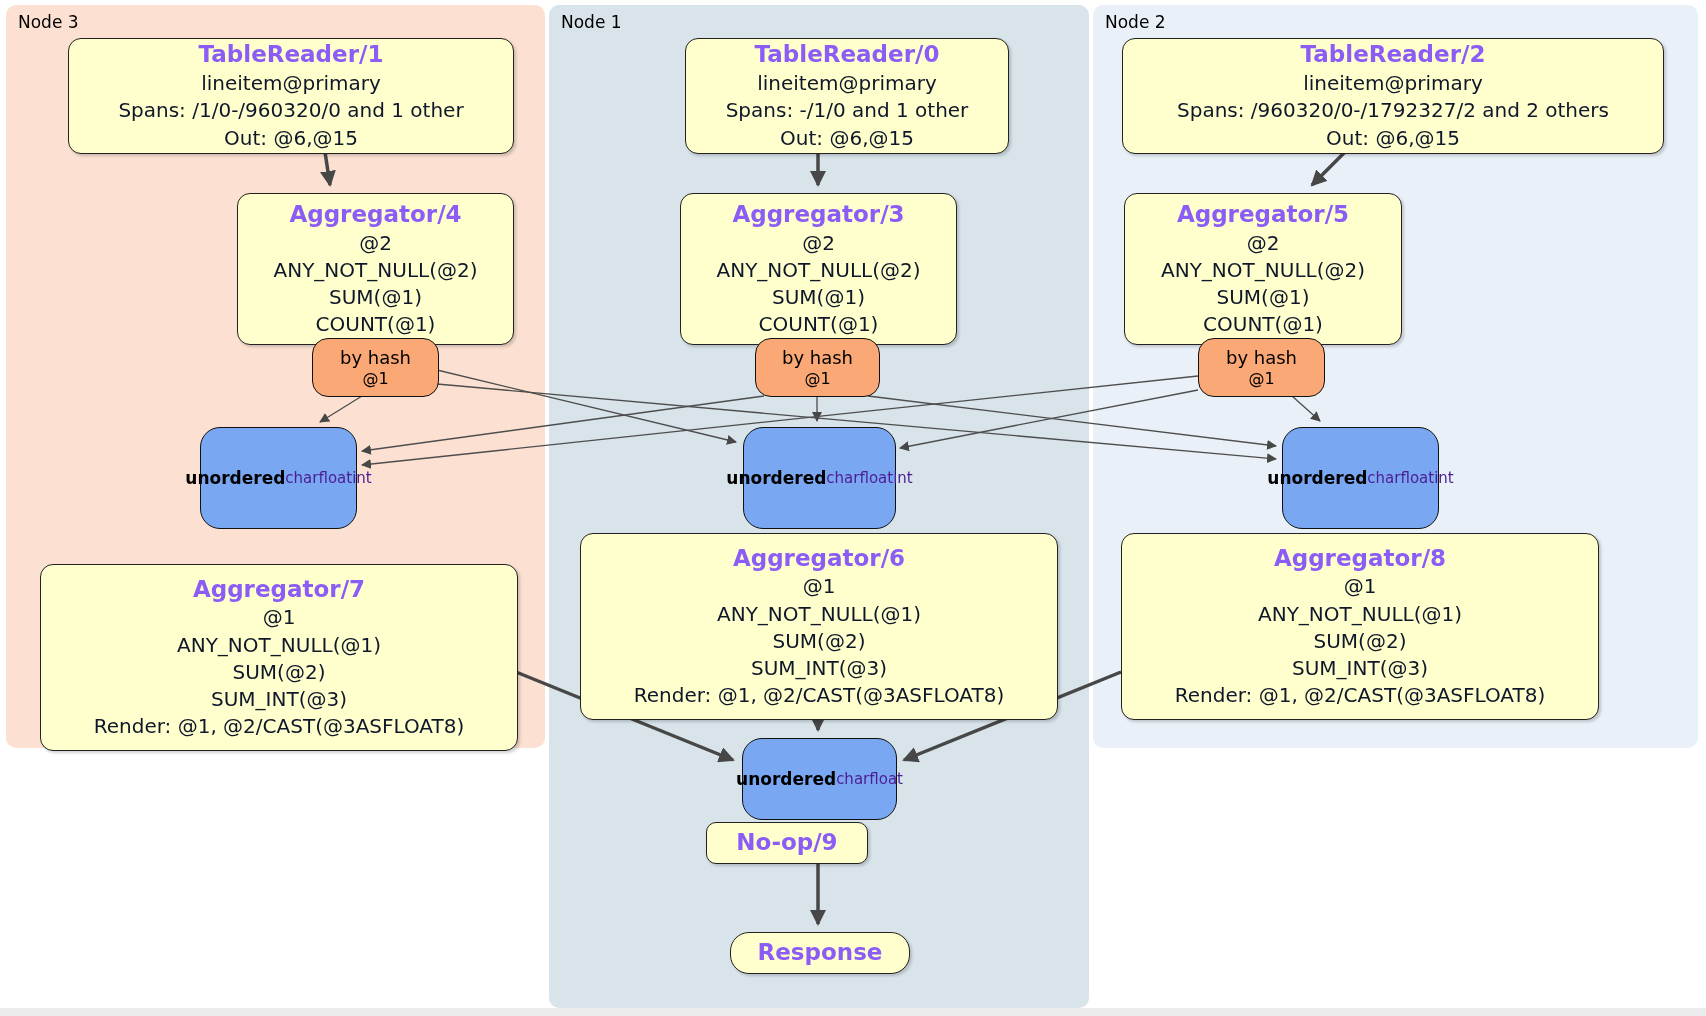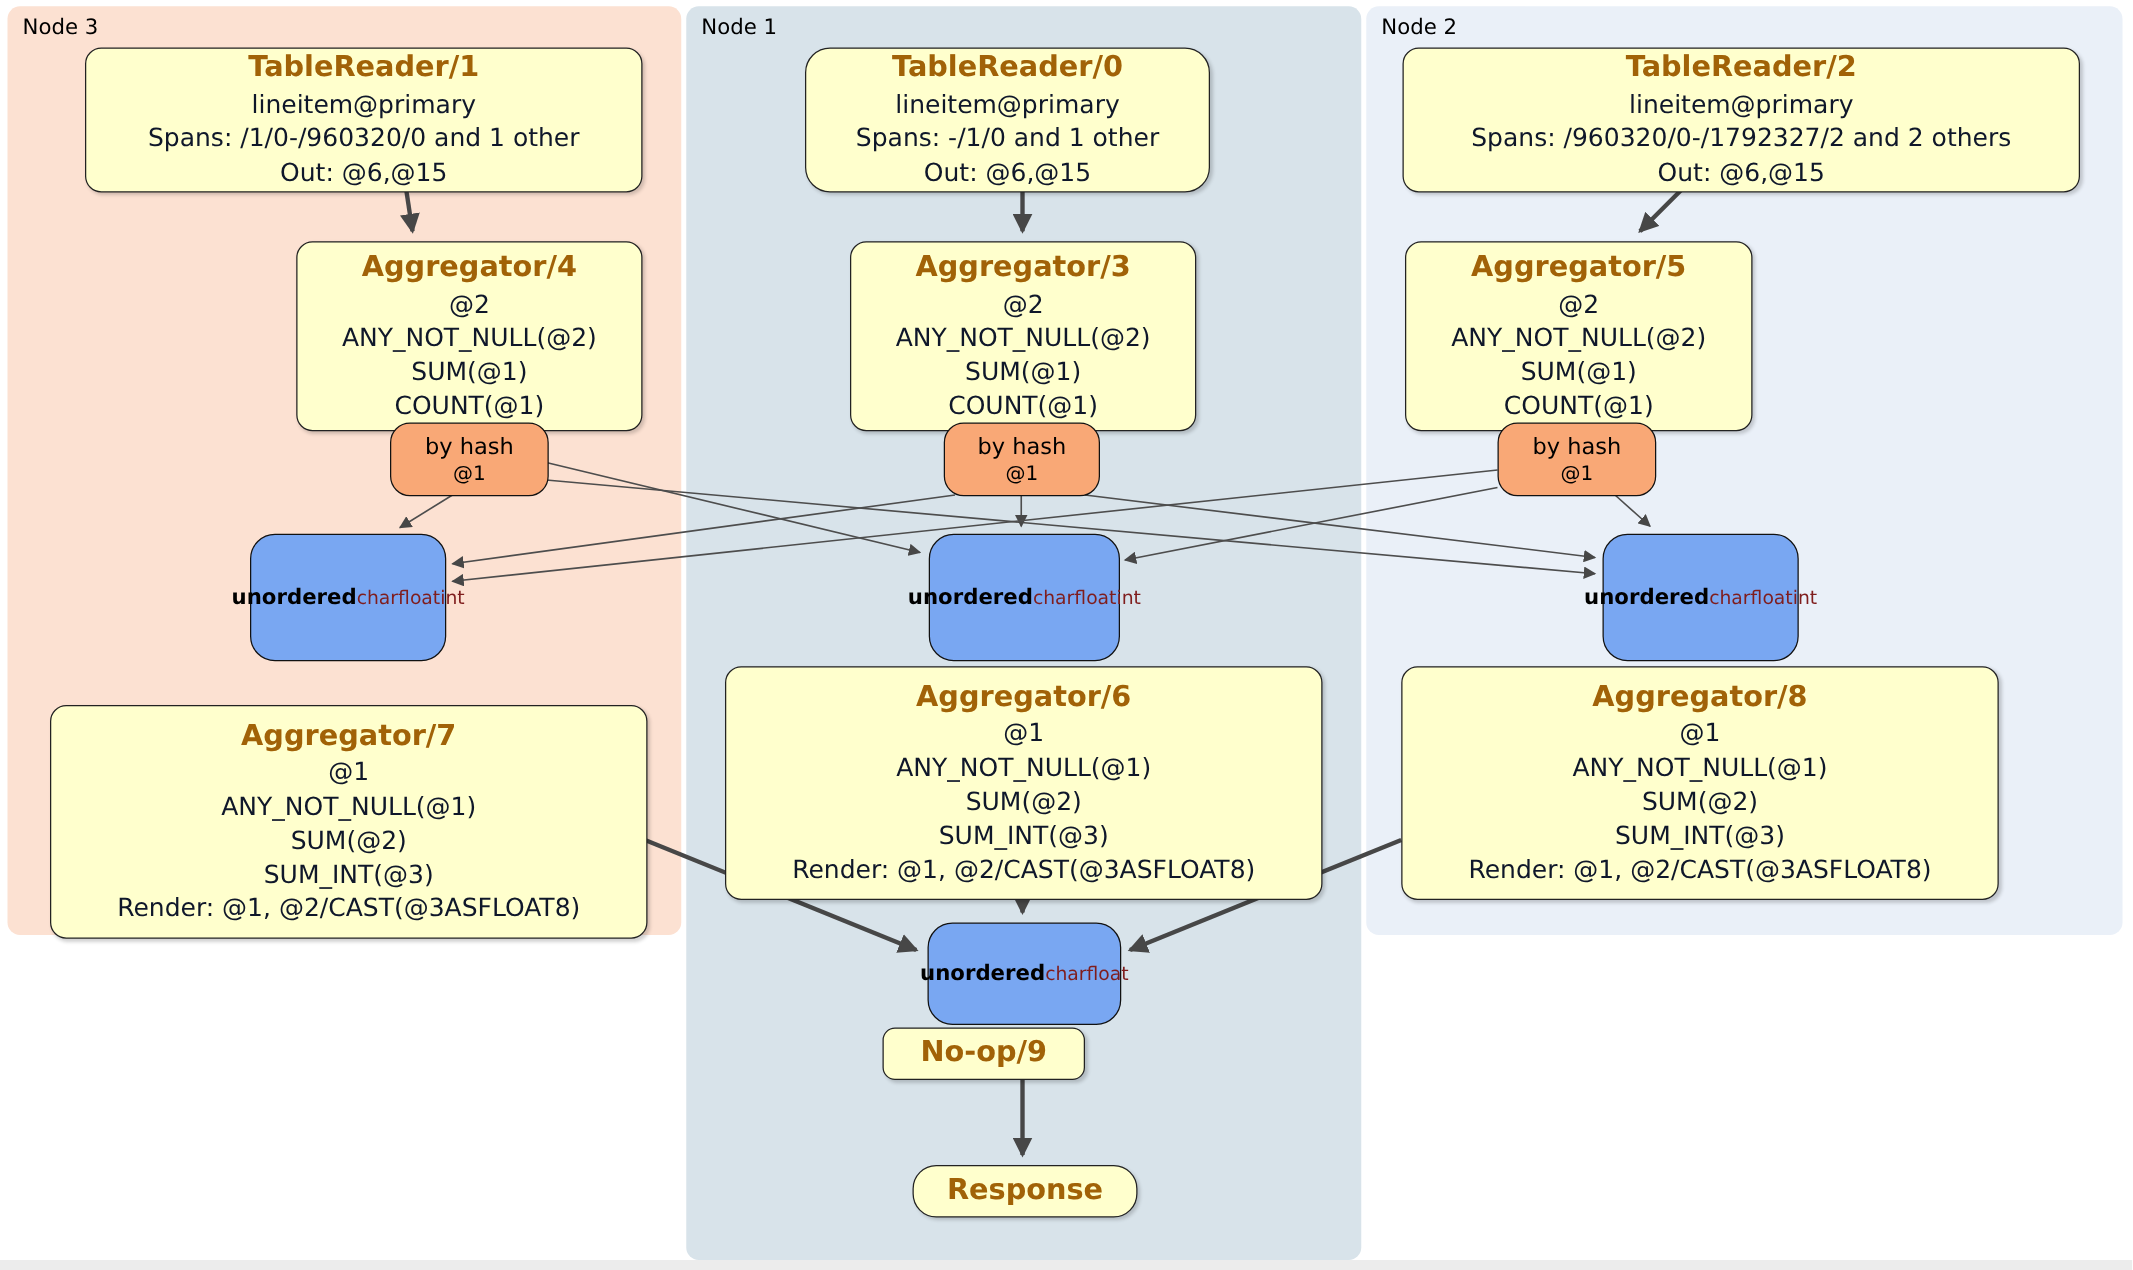--- a/index.html
+++ b/index.html
@@ -4,32 +4,32 @@
 <style>
   html,body{margin:0;padding:0;background:#ffffff;}
   .canvas{position:relative;width:1706px;height:1016px;background:#ffffff;
           font-family:"DejaVu Sans", sans-serif;overflow:hidden;}
   .panel{position:absolute;border-radius:10px;z-index:0;}
   .panel-label{position:absolute;top:7px;left:12px;font-size:17px;color:#000;}
   .edges{position:absolute;left:0;top:0;z-index:1;}
   .ybox{position:absolute;background:#ffffcd;border:1.6px solid #222;border-radius:13px;
         display:flex;flex-direction:column;align-items:center;justify-content:center;
         box-shadow:2px 2px 3px rgba(0,0,0,0.18);z-index:3;text-align:center;}
-  .btitle{font-weight:bold;font-size:23px;color:#a16207;line-height:1.3;white-space:nowrap;}
+  .btitle{font-weight:bold;font-size:23px;color:#8b5cf6;line-height:1.3;white-space:nowrap;}
   .bline{font-size:20px;color:#0f172a;line-height:1.36;white-space:nowrap;}
   .router{position:absolute;background:#f9a876;border:1.7px solid #111;border-radius:16px;
           display:flex;flex-direction:column;align-items:center;justify-content:center;
           z-index:4;text-align:center;}
   .rtitle{font-weight:normal;font-size:18px;color:#000;line-height:1.2;}
   .rline{font-size:16px;color:#000;line-height:1.2;}
   .sync{position:absolute;background:#79a7f2;border:1.7px solid #111;border-radius:20px;
         display:flex;flex-direction:row;align-items:center;justify-content:center;
         z-index:2;text-align:center;}
   .stitle{font-weight:bold;font-size:17px;color:#000;line-height:1.3;}
-  .sline{font-size:15px;color:#7f1d1d;line-height:1.4;}
+  .sline{font-size:15px;color:#4c1d95;line-height:1.4;}
   .small-title{font-size:23px;}
   .window-edge{position:absolute;left:0;bottom:0;width:1706px;height:8px;background:#ececec;z-index:0;}
 </style>
 </head>
 <body>
 
 <div class="canvas">
 
   <div class="panel" style="left:6px;top:5px;width:539px;height:743px;background:#fce1d2;">
     <div class="panel-label">Node 3</div>
@@ -103,21 +103,21 @@
 
   <div class="ybox" style="left:40px;top:533px;width:476px;height:185px;margin-top:31px;">
     <div class="btitle">Aggregator/7</div>
     <div class="bline">@1</div>
     <div class="bline">ANY_NOT_NULL(@1)</div>
     <div class="bline">SUM(@2)</div>
     <div class="bline">SUM_INT(@3)</div>
     <div class="bline">Render: @1, @2/CAST(@3ASFLOAT8)</div>
   </div>
 
-  <div class="ybox" style="left:644px;top:38px;width:322px;height:114px;border-radius:20px;">
+  <div class="ybox" style="left:685px;top:38px;width:322px;height:114px;">
     <div class="btitle">TableReader/0</div>
     <div class="bline">lineitem@primary</div>
     <div class="bline">Spans: -/1/0 and 1 other</div>
     <div class="bline">Out: @6,@15</div>
   </div>
 
   <div class="ybox" style="left:680px;top:193px;width:275px;height:150px;">
     <div class="btitle">Aggregator/3</div>
     <div class="bline">@2</div>
     <div class="bline">ANY_NOT_NULL(@2)</div>

